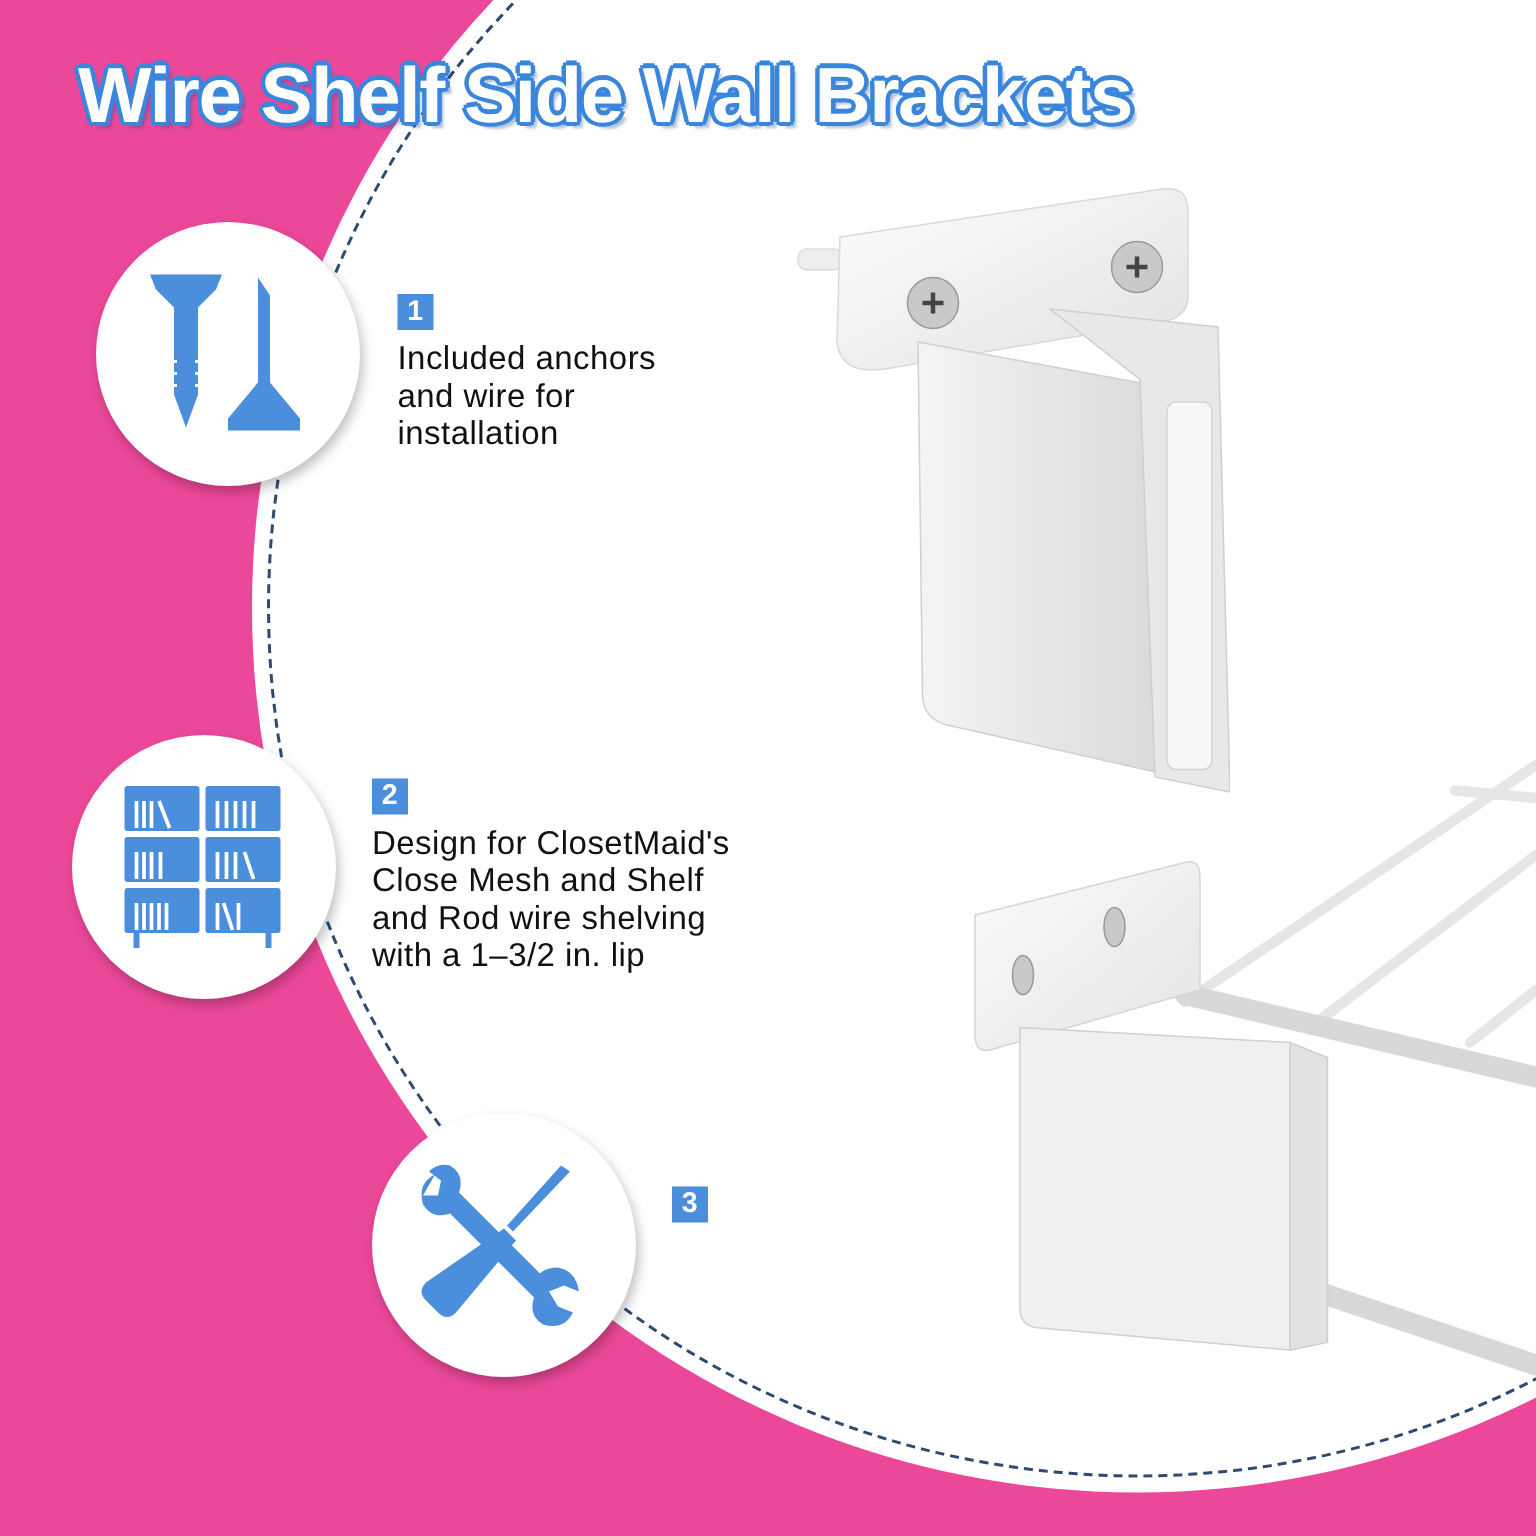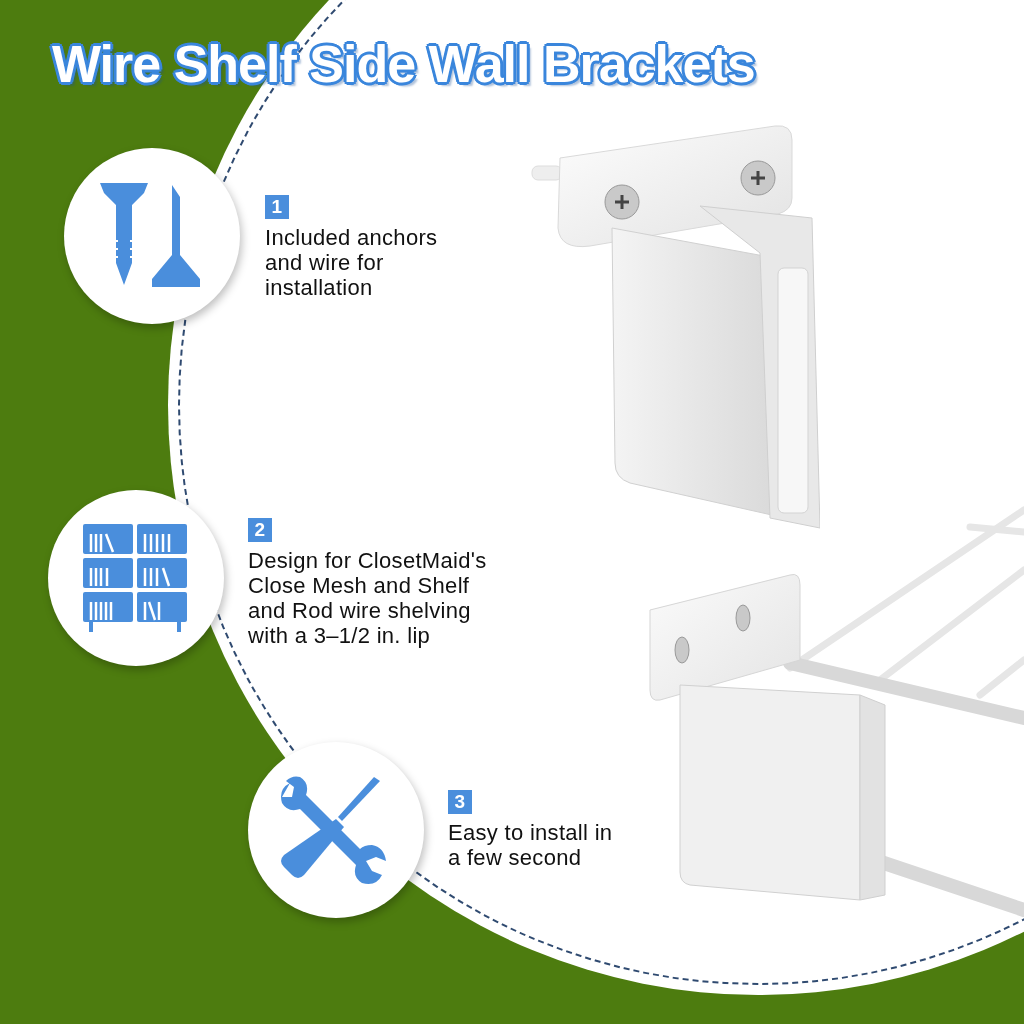--- a/index.html
+++ b/index.html
@@ -1,17 +1,17 @@
 <!DOCTYPE html>
 <html><head>
 <meta charset="utf-8">
 <style>
   html, body { margin:0; padding:0; }
   body { width:1024px; height:1024px; overflow:hidden; position:relative; background:#4a8edc; font-family:"Liberation Sans", sans-serif; }
-  .canvas { position:absolute; left:0; top:0; width:1024px; height:1024px; overflow:hidden; background:#4d7c0f; }
+  .canvas { position:absolute; left:0; top:0; width:1024px; height:1024px; overflow:hidden; background:#ec4899; }
   .white-circle { position:absolute; left:168px; top:-185px; width:1180px; height:1180px; border-radius:50%; background:#ffffff; }
   .dash-circle { position:absolute; left:178px; top:-175px; width:1160px; height:1160px; border-radius:50%; border:2px dashed #2f4a70; box-sizing:border-box; }
   .title { position:absolute; left:52px; top:34px; font-size:52px; font-weight:bold; color:#ffffff; letter-spacing:-1px; white-space:nowrap;
     -webkit-text-stroke:0; text-shadow:
       3px 0 0 #3a86dc, -3px 0 0 #3a86dc, 0 3px 0 #3a86dc, 0 -3px 0 #3a86dc,
       2px 2px 0 #3a86dc, -2px 2px 0 #3a86dc, 2px -2px 0 #3a86dc, -2px -2px 0 #3a86dc,
       4px 4px 2px rgba(30,80,150,0.35); }
   .icon-circle { position:absolute; width:176px; height:176px; border-radius:50%; background:#fff; box-shadow:2px 4px 8px rgba(0,0,0,0.25); display:flex; align-items:center; justify-content:center; }
   .feature { position:absolute; color:#111; font-size:22px; line-height:25px; letter-spacing:0.3px; }
   .num-badge { display:inline-block; width:24px; height:24px; background:#4a8edc; color:#fff; font-weight:bold; font-size:19px; line-height:24px; text-align:center; margin-bottom:6px; }
@@ -142,32 +142,30 @@
           <line x1="68" y1="80" x2="74" y2="98"></line>
           <line x1="78" y1="80" x2="78" y2="98"></line>
       </g>
     </svg>
   </div>
   <div class="feature" style="left:248px;top:516px;">
     <div class="num-badge">2</div>
     <div class="feature-text">Design for ClosetMaidʹs
 Close Mesh and Shelf
 and Rod wire shelving
-with a 3–1/2 in. lip</div>
+with a 1–3/2 in. lip</div>
   </div>
 
   <div class="icon-circle" style="left:248px;top:742px;">
     <svg width="120" height="110" viewBox="0 0 120 110">
       <g fill="#4a8edc">
 
         <path d="M98 2 L104 6 L66 46 L62 42 Z"></path>
         <path d="M60 44 L68 52 L28 100 Q22 106 16 100 L8 92 Q2 86 8 80 Z"></path>
 
         <path d="M14 8 Q2 14 6 28 Q12 38 24 34 L80 90 Q76 102 86 108 Q100 112 106 100 L96 96 L90 86 L100 82 L110 86 Q108 72 96 70 Q88 70 84 74 L30 20 Q34 8 24 2 Q16 0 10 6 L18 12 L16 22 L6 22 Z" transform="translate(0,0)"></path>
       </g>
     </svg>
   </div>
   <div class="feature" style="left:448px;top:788px;">
     <div class="num-badge">3</div>
-    <div class="feature-text">Easy to install in
-a few second</div>
   </div>
 </div>
 
 </body></html>

